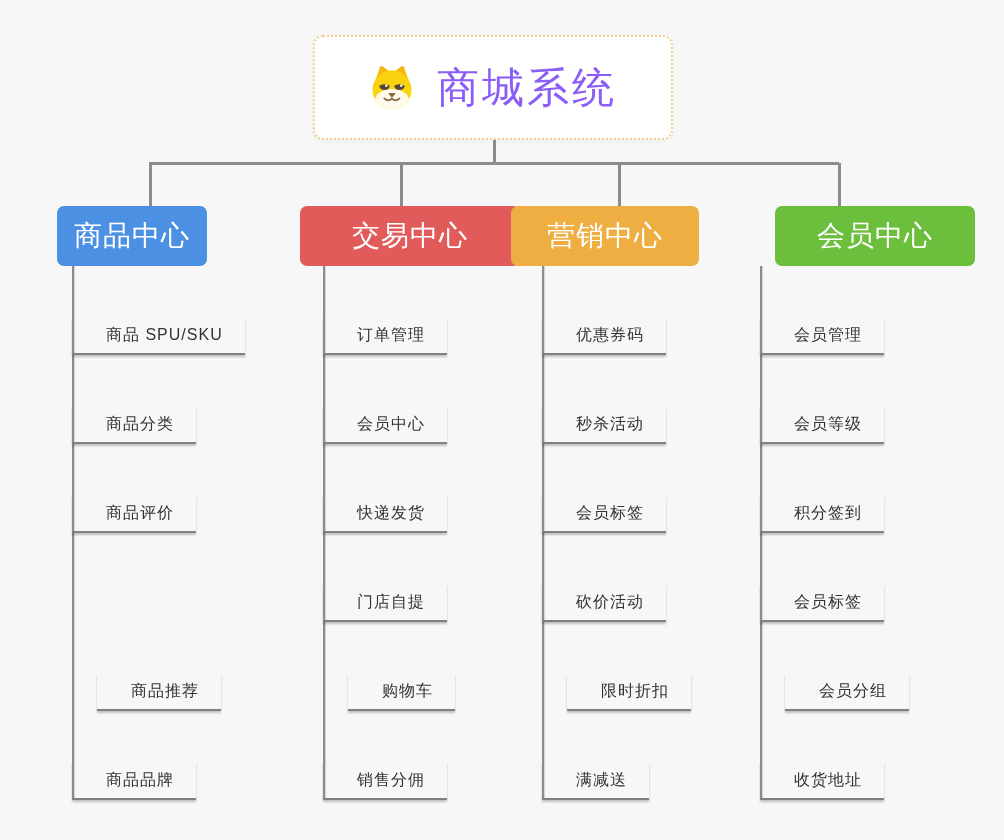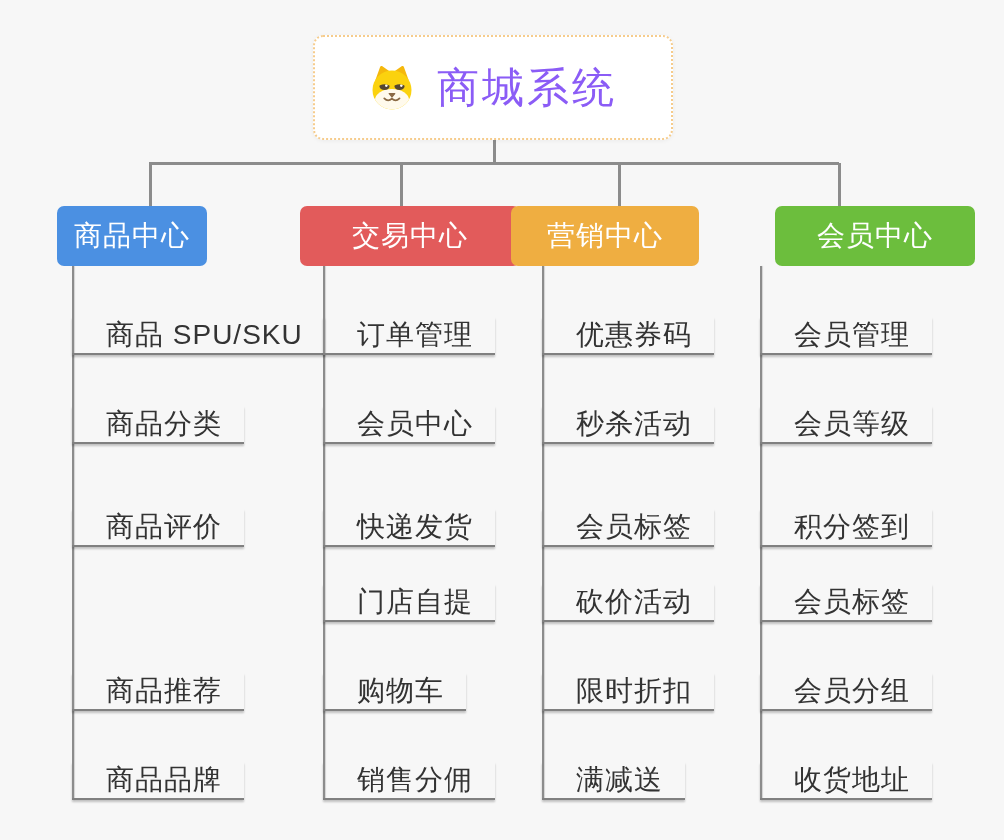--- a/index.html
+++ b/index.html
@@ -50,34 +50,34 @@
   }
   .branch.b0{left:57px;width:150px;}
   .branch.b1{left:300px;width:220px;}
   .branch.b2{left:511px;width:188px;}
   .branch.b3{left:775px;width:200px;}
 
   
   .leaf{
     position:absolute;height:36px;line-height:36px;
     padding:0 22px 0 34px;white-space:nowrap;
-    color:#333333;font-size:28px;letter-spacing:1px;
+    color:#333333;font-size:16px;letter-spacing:1px;
     border-bottom:2px solid #808080;
     box-shadow:0 2px 2px rgba(0,0,0,.22);
     cursor:default;
   }
   .leaf.c0{left:72px;}
   .leaf.c1{left:323px;}
   .leaf.c2{left:542px;}
   .leaf.c3{left:760px;font-family:Liberation Serif, serif;}
   .leaf.r0{top:317px;}
   .leaf.r1{top:406px;}
-  .leaf.r2{top:495px;margin-top:14px;}
+  .leaf.r2{top:495px;}
   .leaf.r3{top:584px;}
-  .leaf.r4{top:673px;}
+  .leaf.r4{top:673px;margin-left:25px;}
   .leaf.r5{top:762px;}
 </style>
 </head>
 <body>
 
 <div class="canvas">
 
   <div class="line root-stem"></div>
   <div class="line bus"></div>
   <div class="line stem s0"></div>

